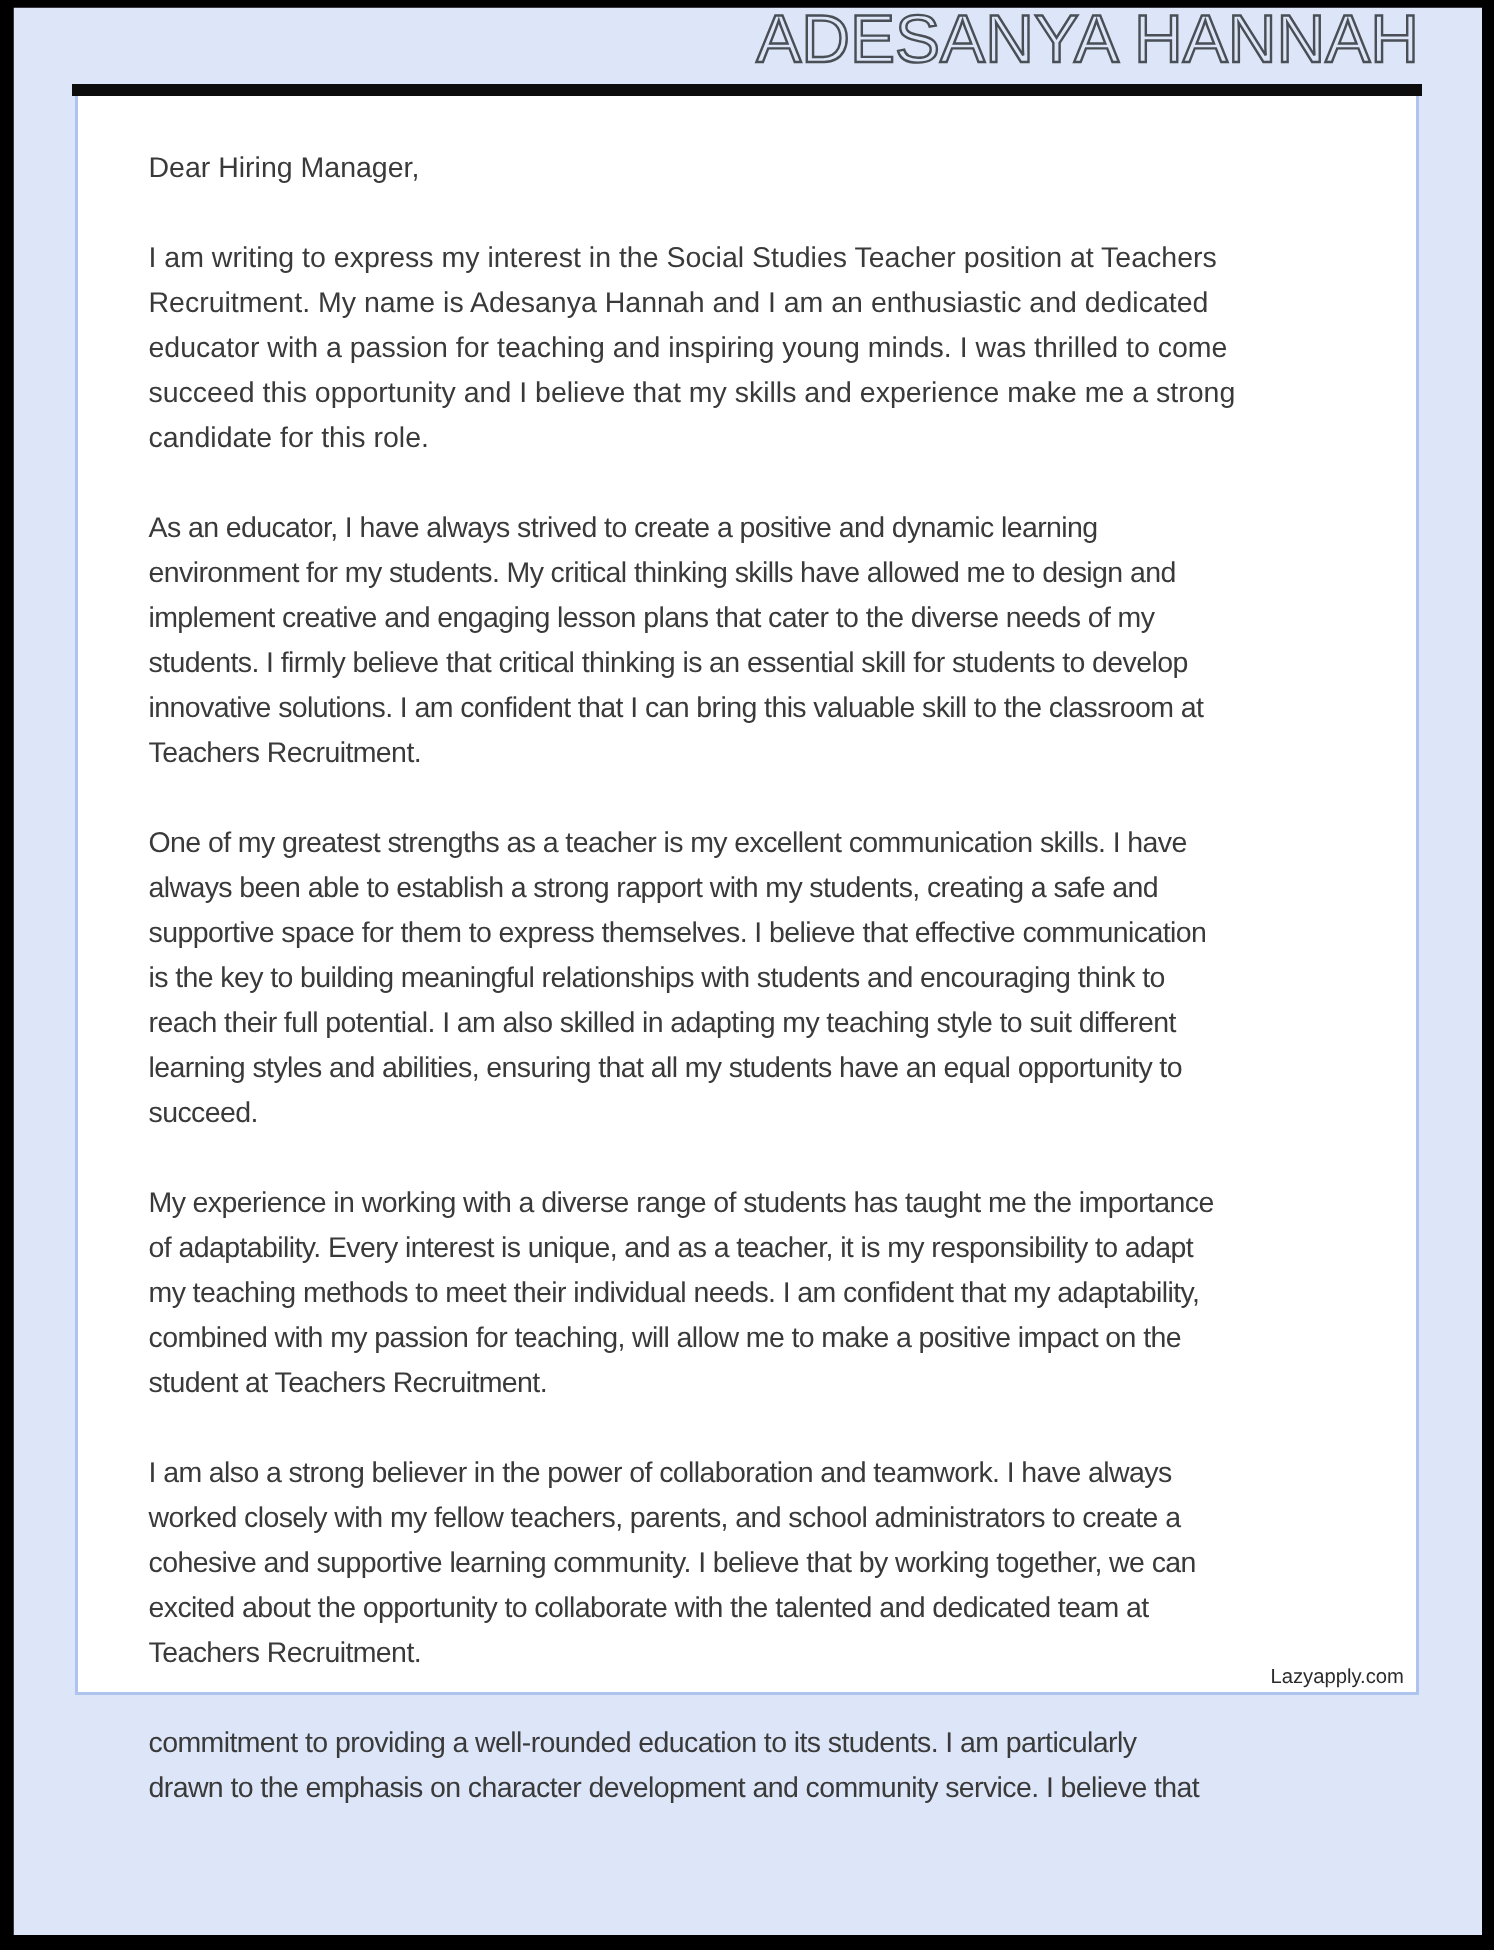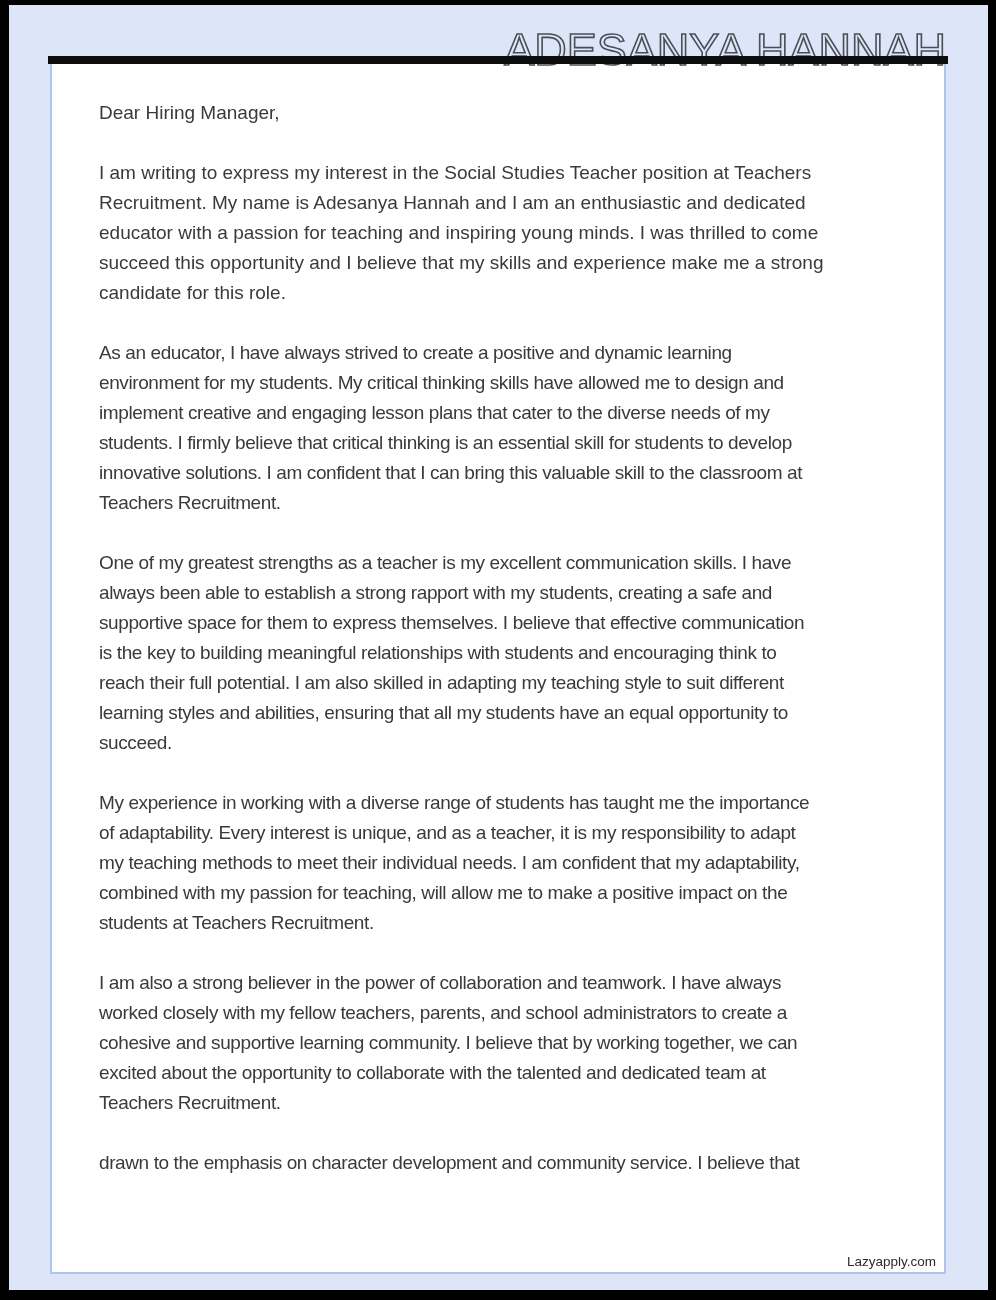--- a/index.html
+++ b/index.html
@@ -16,42 +16,42 @@
   }
   
   .canvas-bg {
     position: absolute;
     left: 9px; top: 5px; right: 8px; bottom: 10px;
     background: var(--background, #dde6f8);
   }
   
   .header-name {
     position: absolute;
-    top: 24px; right: 50px;
+    top: 0; right: 50px;
     font-size: 45px;
     font-weight: 400;
     letter-spacing: 0px;
     color: transparent;
     -webkit-text-stroke: 1.6px var(--header_outline, #4a4f55);
     white-space: nowrap;
     z-index: 3;
   }
   
   .header-rule {
     position: absolute;
     left: 48px; top: 56px;
     width: 900px; height: 8px;
     background: var(--rule, #0d0d0d);
     z-index: 3;
   }
   
   .page {
     position: absolute;
     left: 50px; top: 64px;
-    width: 896px; height: 1210px;
+    width: 896px; height: 1066px;
     background: #ffffff;
     border-left: 2px solid var(--page_border, #aec4ee);
     border-right: 2px solid var(--page_border, #aec4ee);
     border-bottom: 2px solid var(--page_border, #aec4ee);
     box-sizing: border-box;
     z-index: 2;
     overflow: visible;
   }
   .content {
     position: relative;
@@ -118,30 +118,31 @@
             <div class="line">is the key to building meaningful relationships with students and encouraging think to</div>
             <div class="line">reach their full potential. I am also skilled in adapting my teaching style to suit different</div>
             <div class="line">learning styles and abilities, ensuring that all my students have an equal opportunity to</div>
             <div class="line">succeed.</div>
           </div>
           <div class="para">
             <div class="line">My experience in working with a diverse range of students has taught me the importance</div>
             <div class="line">of adaptability. Every interest is unique, and as a teacher, it is my responsibility to adapt</div>
             <div class="line">my teaching methods to meet their individual needs. I am confident that my adaptability,</div>
             <div class="line">combined with my passion for teaching, will allow me to make a positive impact on the</div>
-            <div class="line">students at Teachers Recruitment.</div>
+            <div class="line">student at Teachers Recruitment.</div>
           </div>
           <div class="para">
             <div class="line">I am also a strong believer in the power of collaboration and teamwork. I have always</div>
             <div class="line">worked closely with my fellow teachers, parents, and school administrators to create a</div>
             <div class="line">cohesive and supportive learning community. I believe that by working together, we can</div>
             <div class="line">excited about the opportunity to collaborate with the talented and dedicated team at</div>
             <div class="line">Teachers Recruitment.</div>
           </div>
           <div class="para">
+            <div class="line">commitment to providing a well-rounded education to its students. I am particularly</div>
             <div class="line">drawn to the emphasis on character development and community service. I believe that</div>
           </div>
         </div>
     </div>
     <span class="watermark">Lazyapply.com</span>
   </div>
 
   <div class="frame frame-top"></div>
   <div class="frame frame-bottom"></div>
   <div class="frame frame-left"></div>

